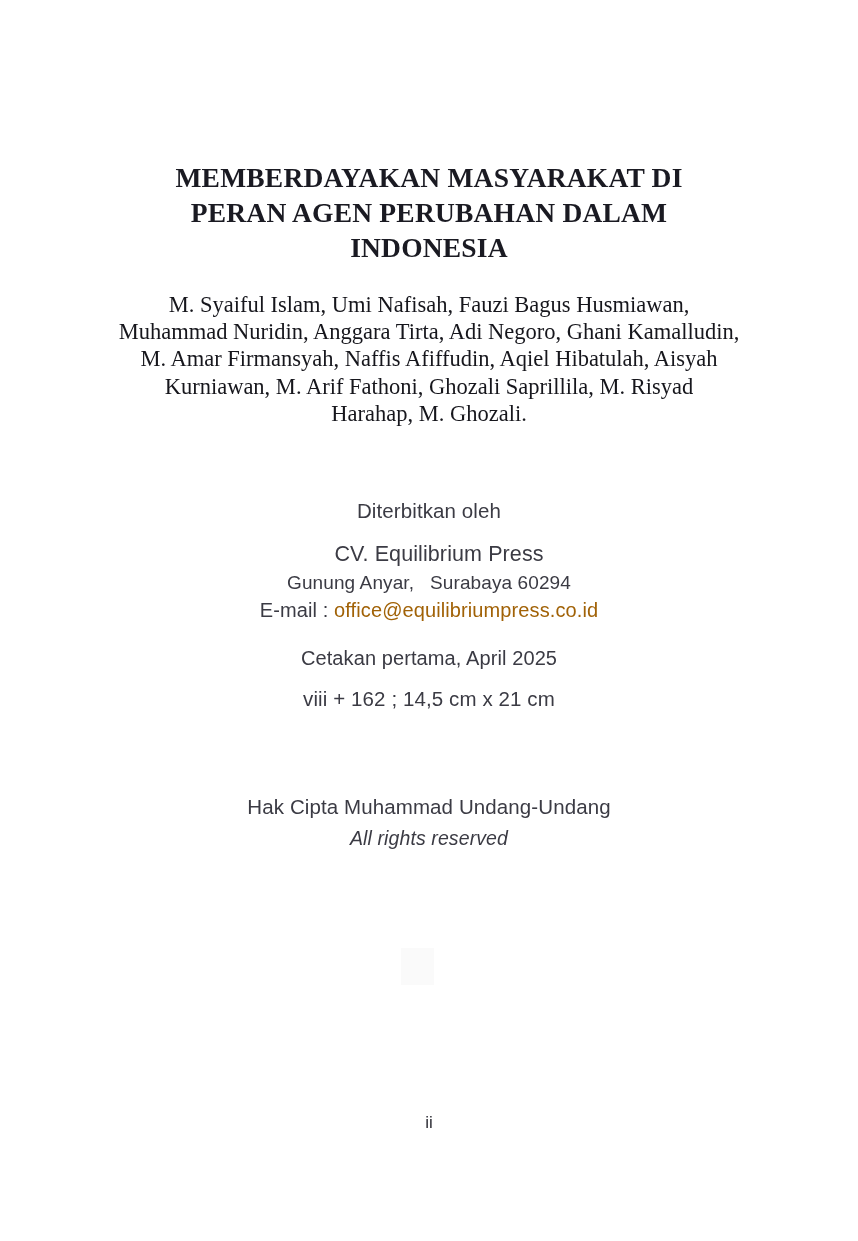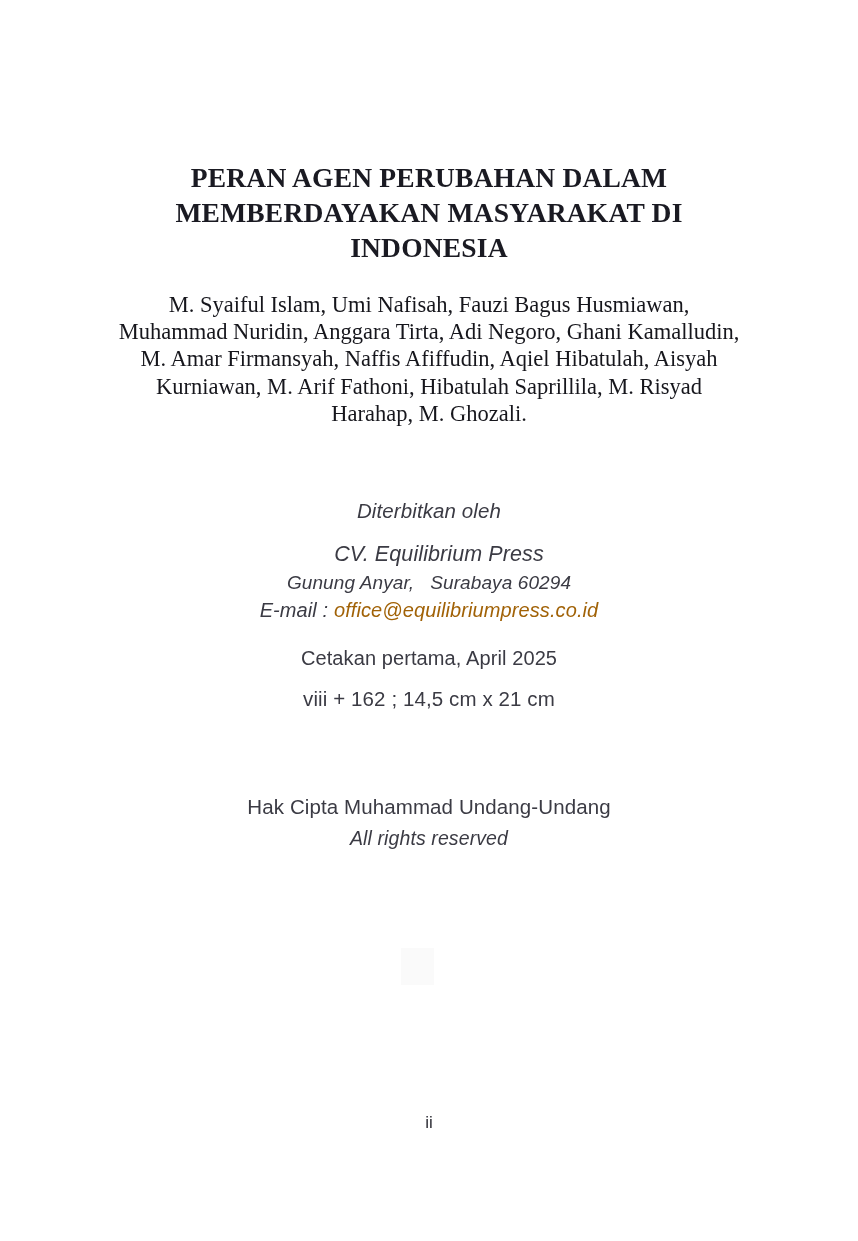--- a/index.html
+++ b/index.html
@@ -54,21 +54,20 @@
 
   
   .imprint-block {
     position: absolute;
     left: 0;
     top: 498px;
     width: 858px;
     text-align: center;
     font-family: "Liberation Sans", "DejaVu Sans", sans-serif;
     color: #3b3b44;
-    font-style: italic;
   }
   .imprint-published-by {
     font-size: 20.5px;
     line-height: 26px;
     letter-spacing: 0.1px;
   }
   .imprint-publisher {
     margin-top: 17px;
     font-size: 21.5px;
     line-height: 26px;
@@ -162,30 +161,30 @@
     line-height: 22px;
     color: #2e2e36;
   }
 </style>
 </head>
 <body>
 
 <div class="page">
 
   <div class="title-block">
+    <div class="title-line">MEMBERDAYAKAN MASYARAKAT DI</div>
     <div class="title-line">PERAN AGEN PERUBAHAN DALAM</div>
-    <div class="title-line">MEMBERDAYAKAN MASYARAKAT DI</div>
     <div class="title-line">INDONESIA</div>
   </div>
 
   <div class="authors-block">
     <div class="author-line">M. Syaiful Islam, Umi Nafisah, Fauzi Bagus Husmiawan,</div>
     <div class="author-line">Muhammad Nuridin, Anggara Tirta, Adi Negoro, Ghani Kamalludin,</div>
     <div class="author-line">M. Amar Firmansyah, Naffis Afiffudin, Aqiel Hibatulah, Aisyah</div>
-    <div class="author-line">Kurniawan, M. Arif Fathoni, Hibatulah Saprillila, M. Risyad</div>
+    <div class="author-line">Kurniawan, M. Arif Fathoni, Ghozali Saprillila, M. Risyad</div>
     <div class="author-line">Harahap, M. Ghozali.</div>
   </div>
 
   <div class="imprint-block">
     <div class="imprint-published-by">Diterbitkan oleh</div>
     <div class="imprint-publisher">CV. Equilibrium Press</div>
     <div class="imprint-address"><span>Gunung Anyar,</span><span class="addr-gap"></span><span>Surabaya  60294</span></div>
     <div class="imprint-email"><span>E-mail  :</span> <a class="email-link" href="#">office@equilibriumpress.co.id</a></div>
   </div>
 

